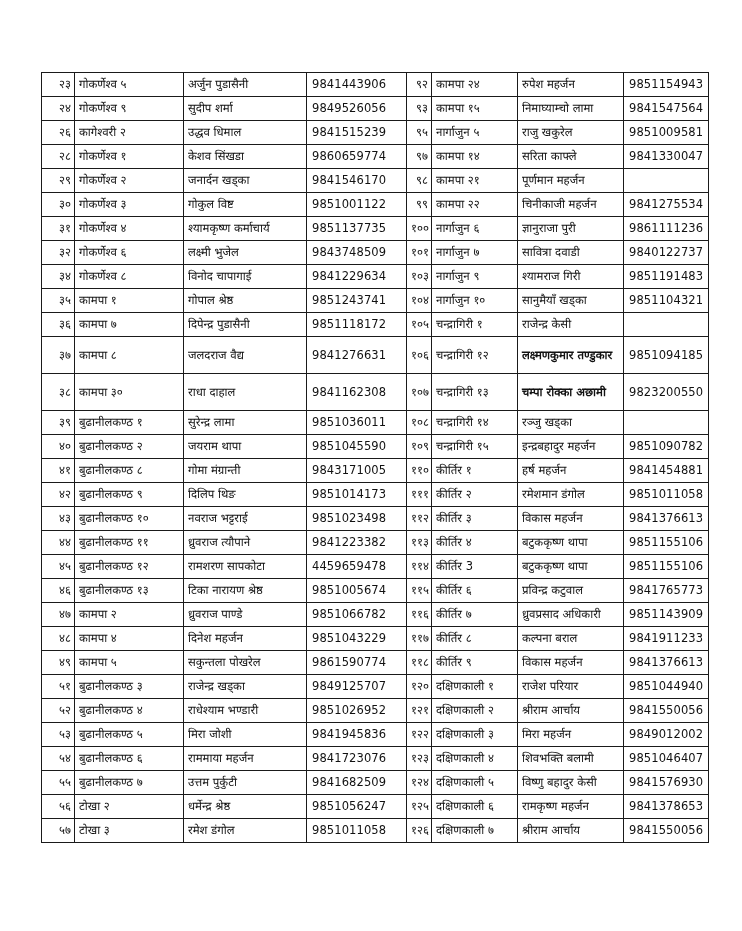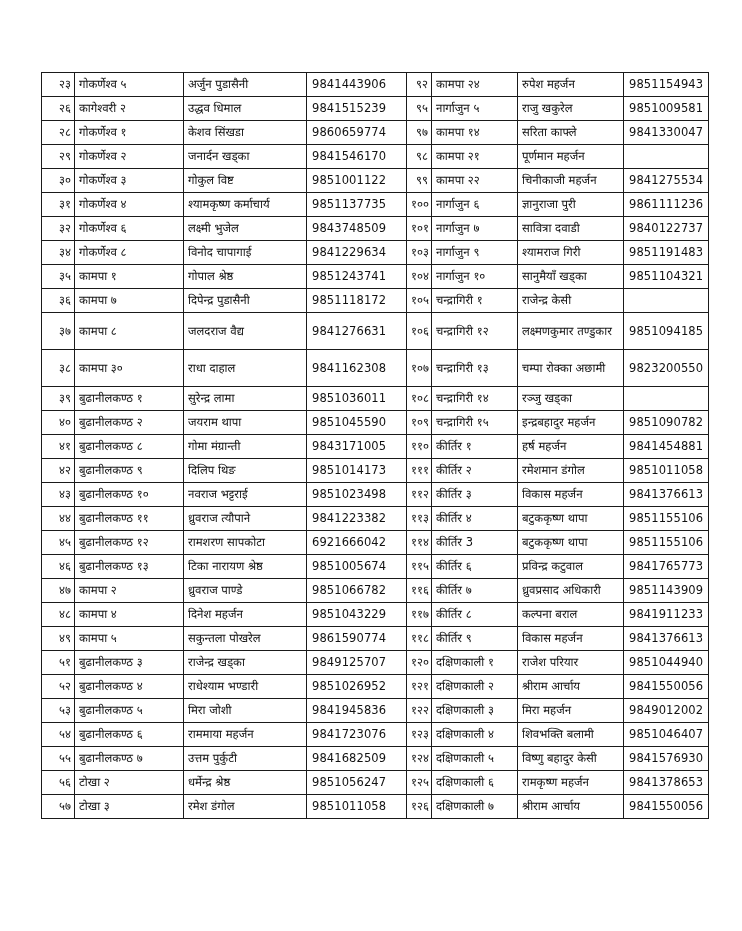--- a/index.html
+++ b/index.html
@@ -20,21 +20,21 @@
     padding: 0 4px;
     height: 23px;
     line-height: 13px;
     vertical-align: middle;
     white-space: nowrap;
     overflow: hidden;
   }
   .page-table tr.tall td { height: 36px; }
   .page-table td.sn { text-align: right; padding-right: 3px; }
   .page-table td.phone { text-align: left; padding-left: 5px; font-family: "DejaVu Sans", sans-serif; font-size: 11.5px; letter-spacing: 0.1px; }
-  .page-table td.name.wrap { white-space: normal; line-height: 14px; }
+  .page-table td.name.wrap { white-space: normal; line-height: 14px; font-weight: bold; }
   .page-table tr:last-child td { border-bottom: 1px solid #1a1a1a; }
   col.c-sn1 { width: 33px; }
   col.c-ward1 { width: 109px; }
   col.c-name1 { width: 123px; }
   col.c-phone1 { width: 100px; }
   col.c-sn2 { width: 25px; }
   col.c-ward2 { width: 86px; }
   col.c-name2 { width: 106px; }
   col.c-phone2 { width: 85px; }
 </style>
@@ -57,20 +57,30 @@
         <td class="sn">२३</td>
         <td class="ward">गोकर्णेश्व ५</td>
         <td class="name">अर्जुन पुडासैनी</td>
         <td class="phone">9841443906</td>
         <td class="sn">९२</td>
         <td class="ward">कामपा २४</td>
         <td class="name">रुपेश महर्जन</td>
         <td class="phone">9851154943</td>
       </tr>
       <tr>
+        <td class="sn">२४</td>
+        <td class="ward">गोकर्णेश्व ९</td>
+        <td class="name">सुदीप शर्मा</td>
+        <td class="phone">9849526056</td>
+        <td class="sn">९३</td>
+        <td class="ward">कामपा १५</td>
+        <td class="name">निमाघ्याम्चो लामा</td>
+        <td class="phone">9841547564</td>
+      </tr>
+      <tr>
         <td class="sn">२६</td>
         <td class="ward">कागेश्वरी २</td>
         <td class="name">उद्धव धिमाल</td>
         <td class="phone">9841515239</td>
         <td class="sn">९५</td>
         <td class="ward">नार्गाजुन ५</td>
         <td class="name">राजु खकुरेल</td>
         <td class="phone">9851009581</td>
       </tr>
       <tr>
@@ -230,21 +240,21 @@
         <td class="phone">9841223382</td>
         <td class="sn">११३</td>
         <td class="ward">कीर्तिर ४</td>
         <td class="name">बटुककृष्ण थापा</td>
         <td class="phone">9851155106</td>
       </tr>
       <tr>
         <td class="sn">४५</td>
         <td class="ward">बुढानीलकण्ठ १२</td>
         <td class="name">रामशरण सापकोटा</td>
-        <td class="phone">6921666042</td>
+        <td class="phone">4459659478</td>
         <td class="sn">११४</td>
         <td class="ward">कीर्तिर 3</td>
         <td class="name">बटुककृष्ण थापा</td>
         <td class="phone">9851155106</td>
       </tr>
       <tr>
         <td class="sn">४६</td>
         <td class="ward">बुढानीलकण्ठ १३</td>
         <td class="name">टिका नारायण श्रेष्ठ</td>
         <td class="phone">9851005674</td>

